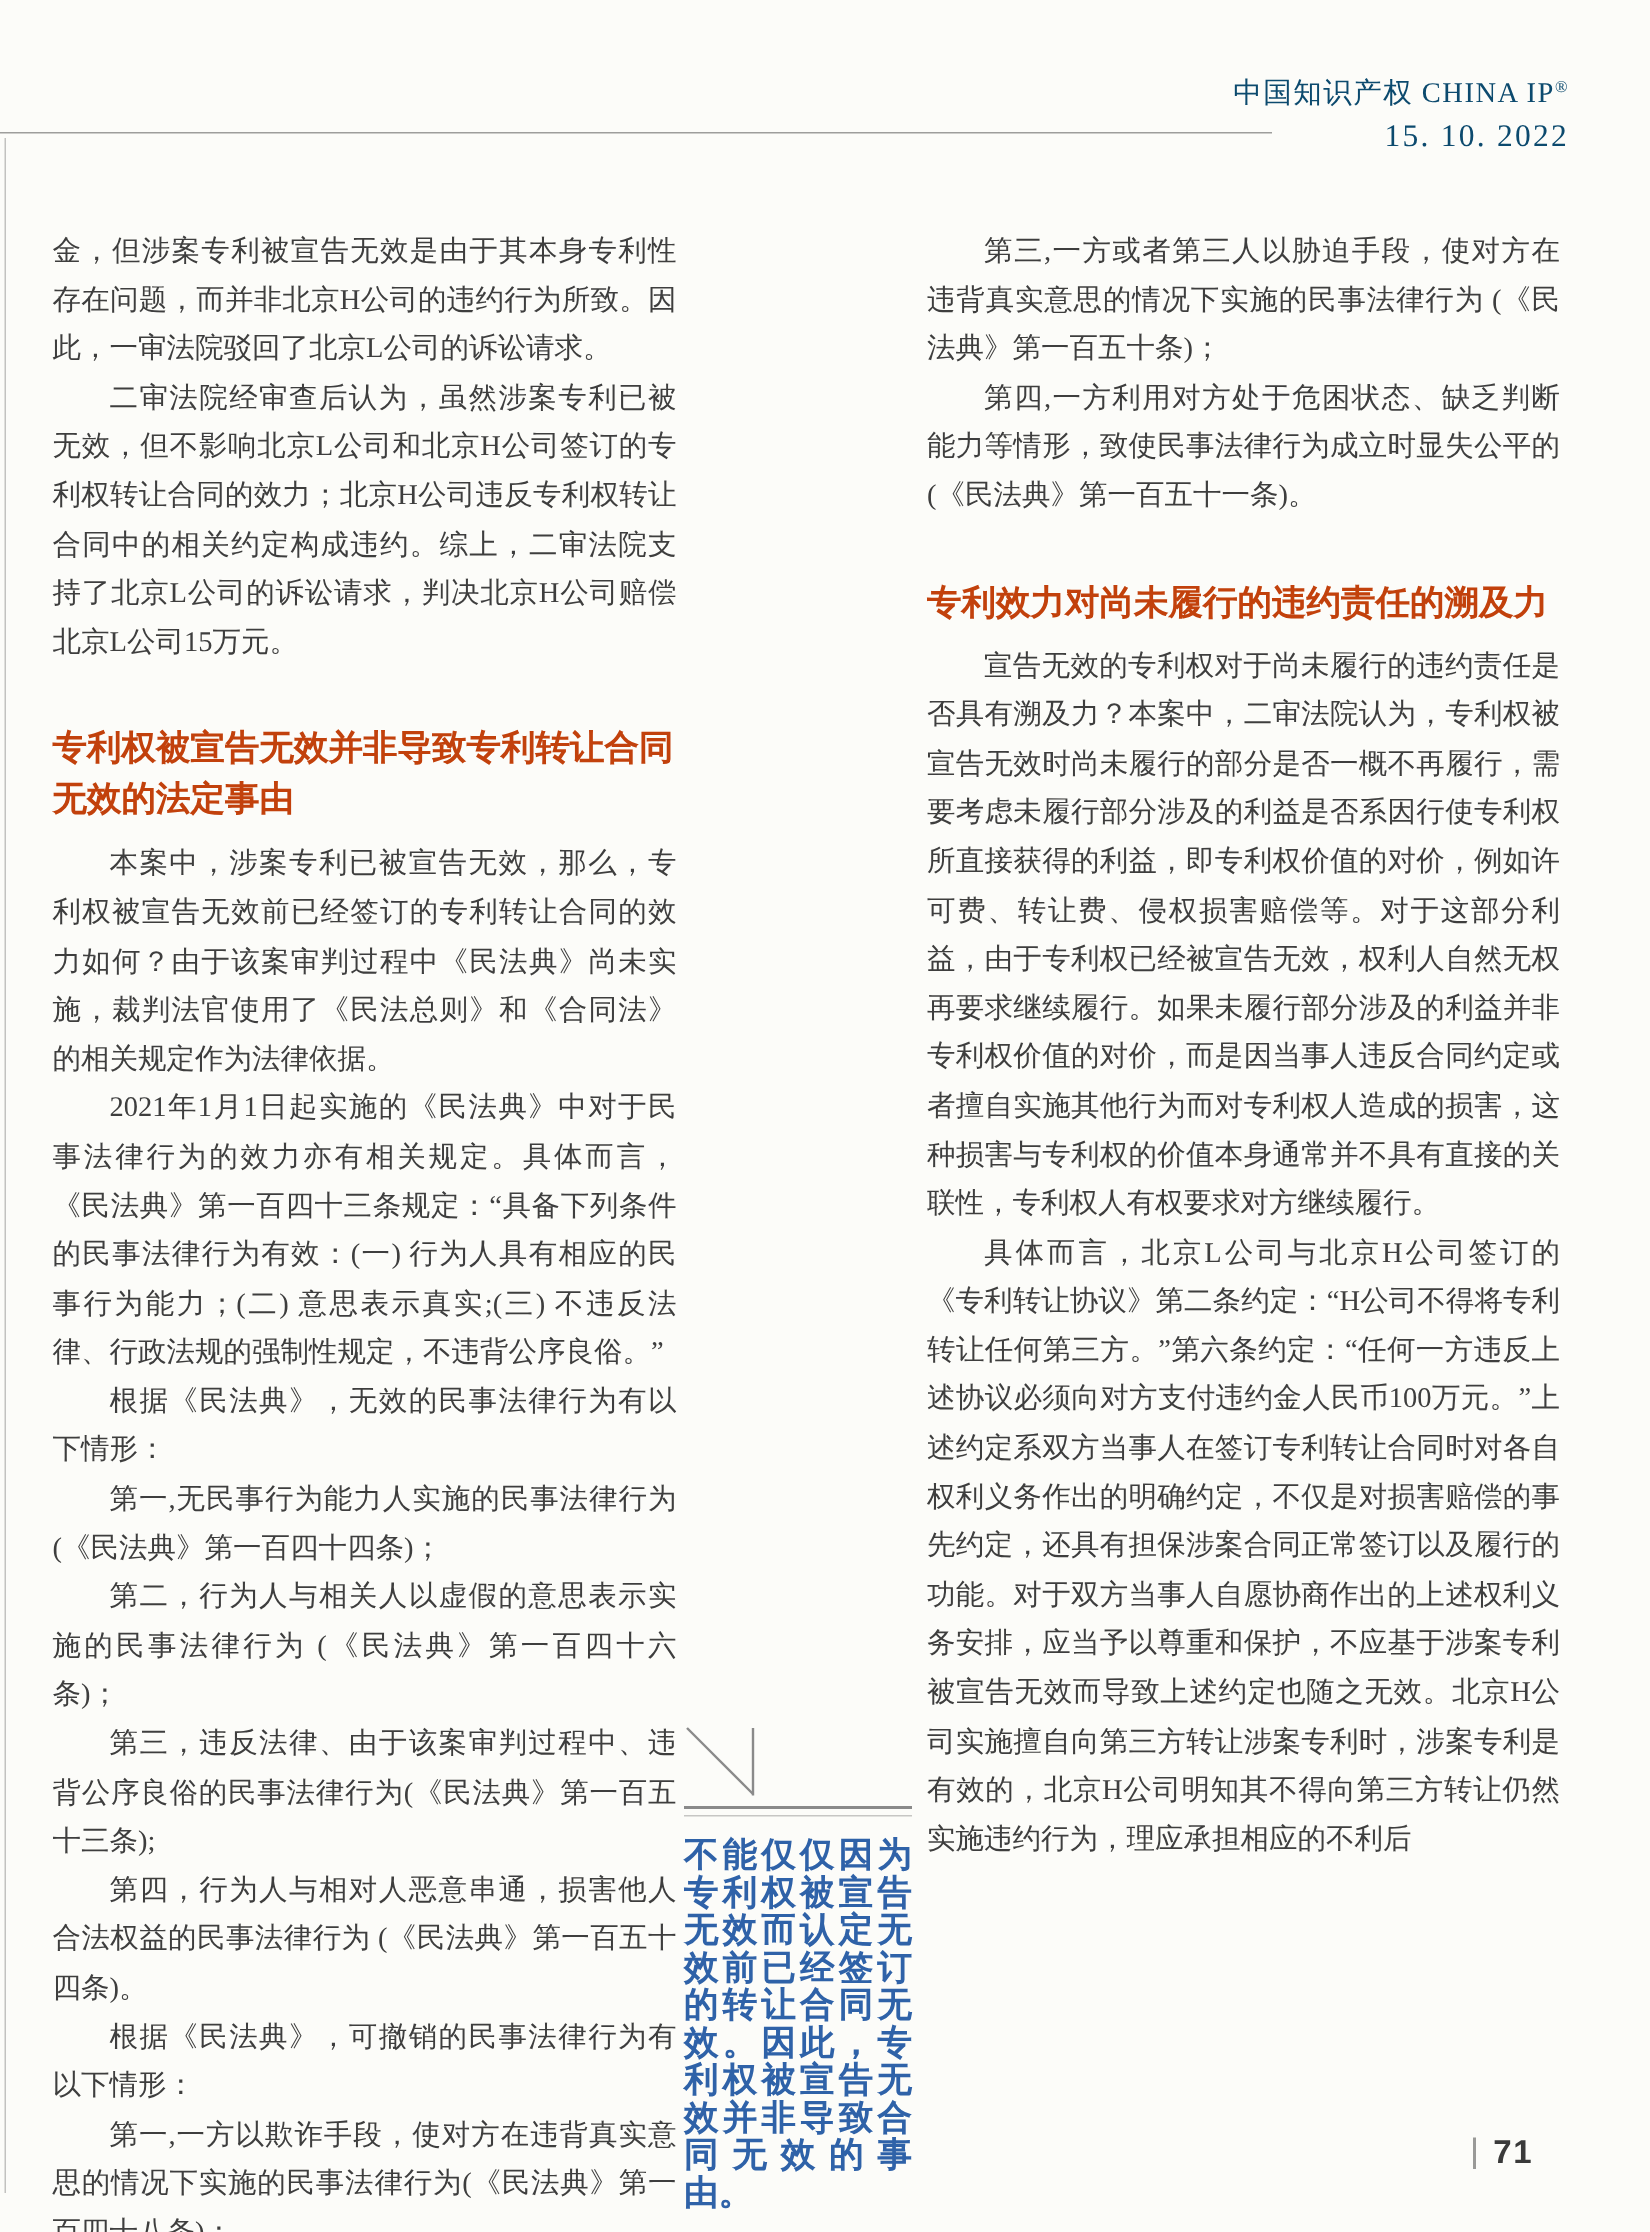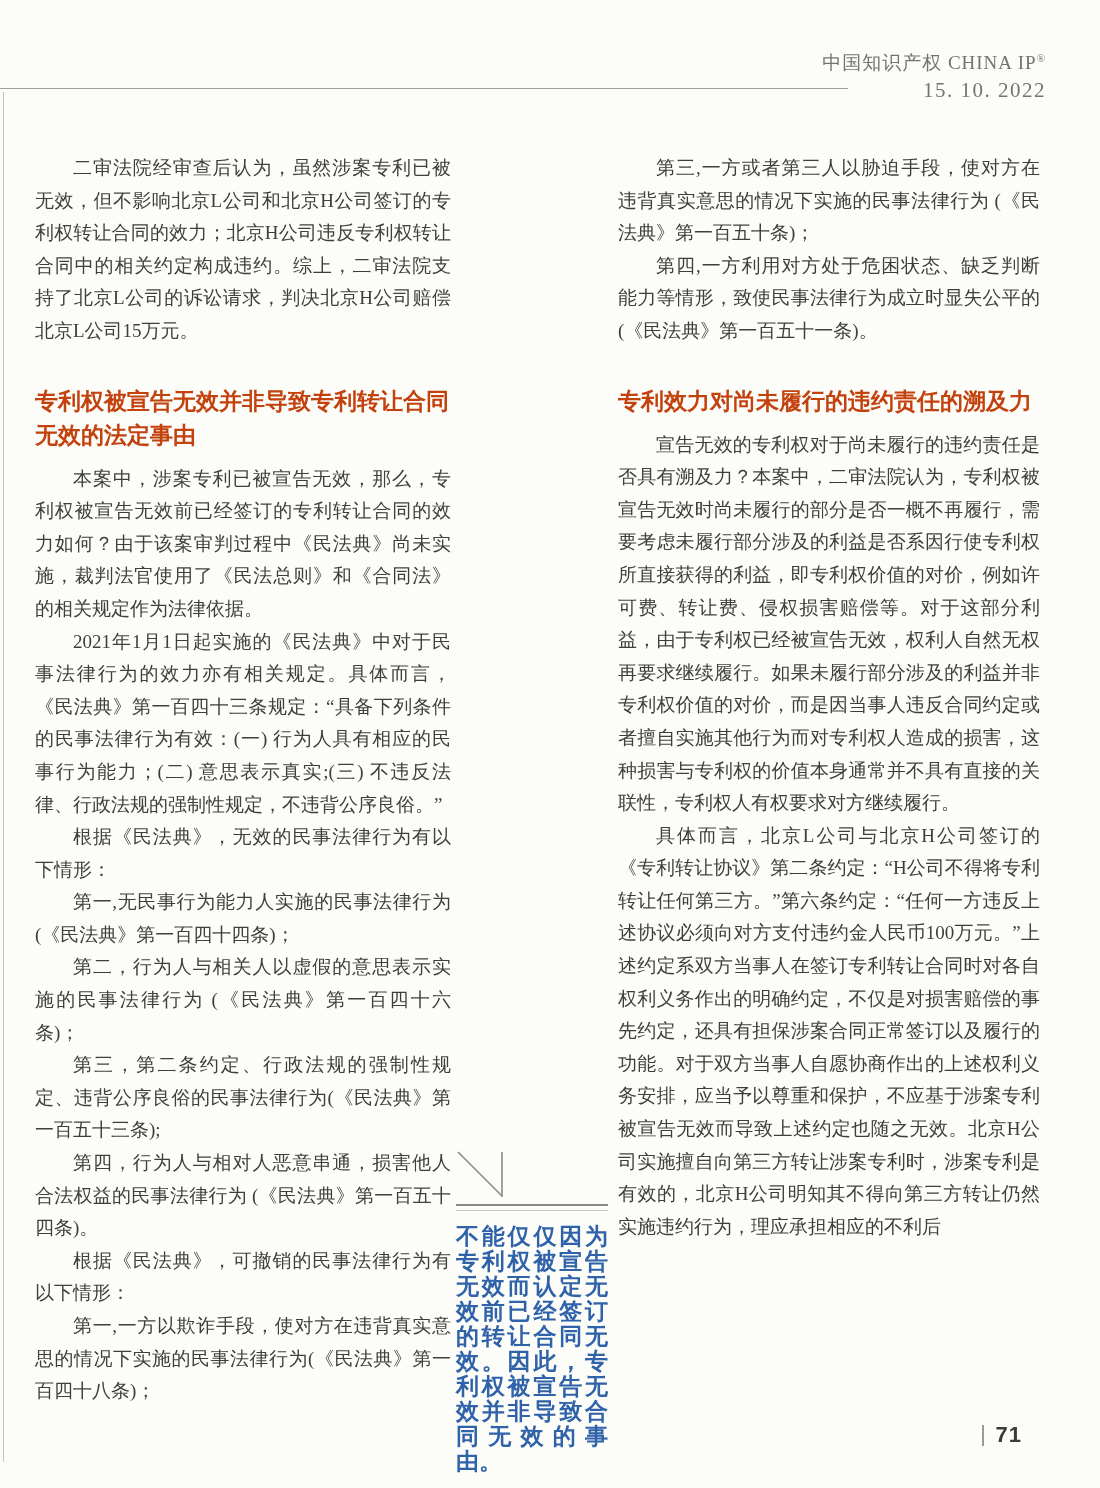--- a/index.html
+++ b/index.html
@@ -14,21 +14,21 @@
 
   
   .scan-edge {
     position:absolute; left:3px; top:92px; width:1px; height:1370px;
     background:#c2c2c0;
   }
 
   
   .header {
     position:absolute; top:46px; right:54px;
-    text-align:right; color:#737373;
+    text-align:right; color:#0c4a6e;
   }
   .header .brand { font-size:19px; letter-spacing:1px; line-height:24px; }
   .header .brand sup { font-size:11px; }
   .header .date { font-size:21px; letter-spacing:1.5px; line-height:26px; margin-top:2px; }
   .header-rule {
     position:absolute; top:88px; left:0; width:848px; height:0;
     border-top:1.6px solid #9e9e9c;
   }
 
   
@@ -90,28 +90,29 @@
 
   <div class="scan-edge"></div>
 
   <div class="header">
     <div class="brand"><span>中国知识产权 CHINA IP</span><sup>®</sup></div>
     <div class="date">15. 10. 2022</div>
   </div>
   <div class="header-rule"></div>
 
   <div class="col left">
+    <p class="no-indent">金，但涉案专利被宣告无效是由于其本身专利性存在问题，而并非北京H公司的违约行为所致。因此，一审法院驳回了北京L公司的诉讼请求。</p>
     <p>二审法院经审查后认为，虽然涉案专利已被无效，但不影响北京L公司和北京H公司签订的专利权转让合同的效力；北京H公司违反专利权转让合同中的相关约定构成违约。综上，二审法院支持了北京L公司的诉讼请求，判决北京H公司赔偿北京L公司15万元。</p>
     <h2 class="section-heading">专利权被宣告无效并非导致专利转让合同无效的法定事由</h2>
     <p>本案中，涉案专利已被宣告无效，那么，专利权被宣告无效前已经签订的专利转让合同的效力如何？由于该案审判过程中《民法典》尚未实施，裁判法官使用了《民法总则》和《合同法》的相关规定作为法律依据。</p>
     <p>2021年1月1日起实施的《民法典》中对于民事法律行为的效力亦有相关规定。具体而言，《民法典》第一百四十三条规定：“具备下列条件的民事法律行为有效：(一) 行为人具有相应的民事行为能力；(二) 意思表示真实;(三) 不违反法律、行政法规的强制性规定，不违背公序良俗。”</p>
     <p>根据《民法典》，无效的民事法律行为有以下情形：</p>
     <p>第一,无民事行为能力人实施的民事法律行为 (《民法典》第一百四十四条)；</p>
     <p>第二，行为人与相关人以虚假的意思表示实施的民事法律行为 (《民法典》第一百四十六条)；</p>
-    <p>第三，第二条约定、行政法规的强制性规定、违背公序良俗的民事法律行为(《民法典》第一百五十三条);</p>
+    <p>第三，违反法律、由于该案审判过程中、违背公序良俗的民事法律行为(《民法典》第一百五十三条);</p>
     <p>第四，行为人与相对人恶意串通，损害他人合法权益的民事法律行为 (《民法典》第一百五十四条)。</p>
     <p>根据《民法典》，可撤销的民事法律行为有以下情形：</p>
     <p>第一,一方以欺诈手段，使对方在违背真实意思的情况下实施的民事法律行为(《民法典》第一百四十八条)；</p>
 
   </div>
 
   <div class="col right">
     <p>第三,一方或者第三人以胁迫手段，使对方在违背真实意思的情况下实施的民事法律行为 (《民法典》第一百五十条)；</p>
     <p>第四,一方利用对方处于危困状态、缺乏判断能力等情形，致使民事法律行为成立时显失公平的 (《民法典》第一百五十一条)。</p>
     <h2 class="section-heading">专利效力对尚未履行的违约责任的溯及力</h2>

